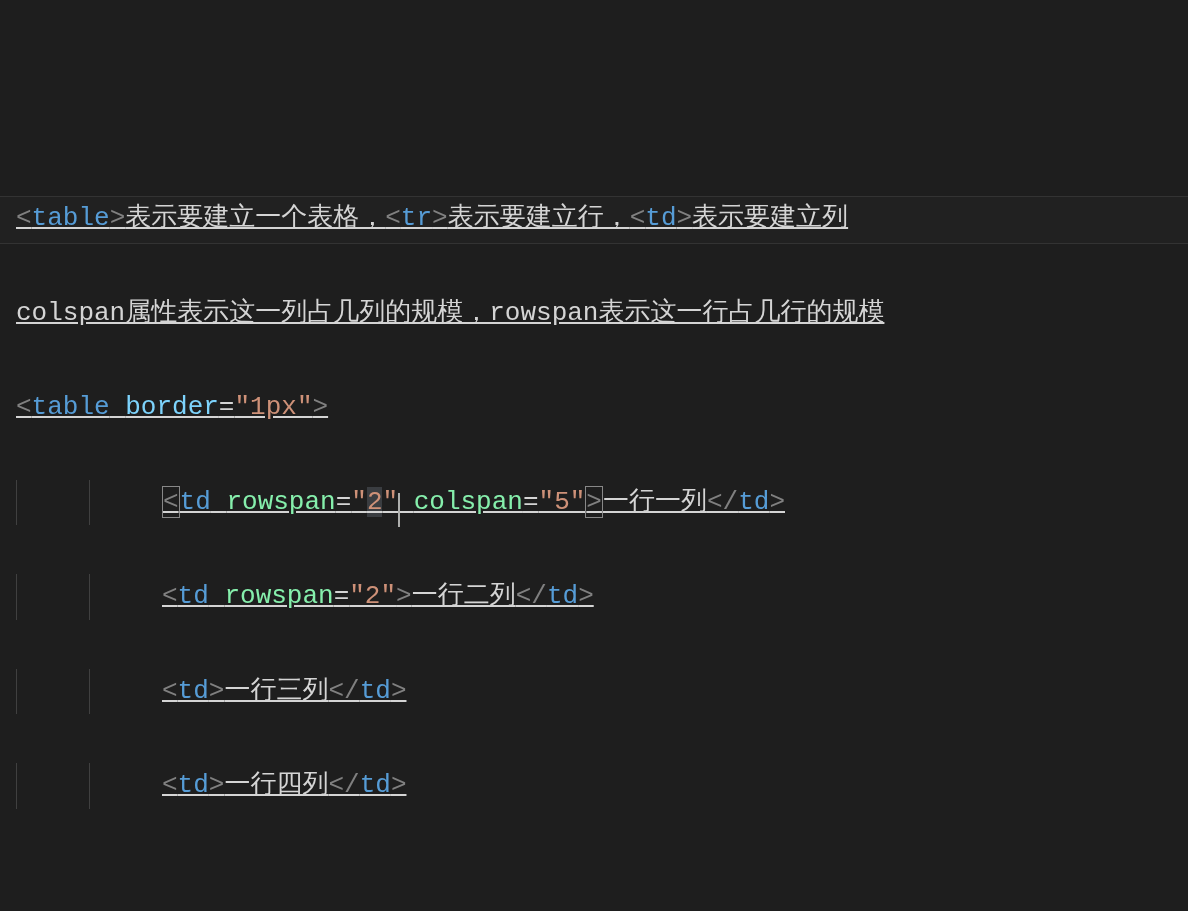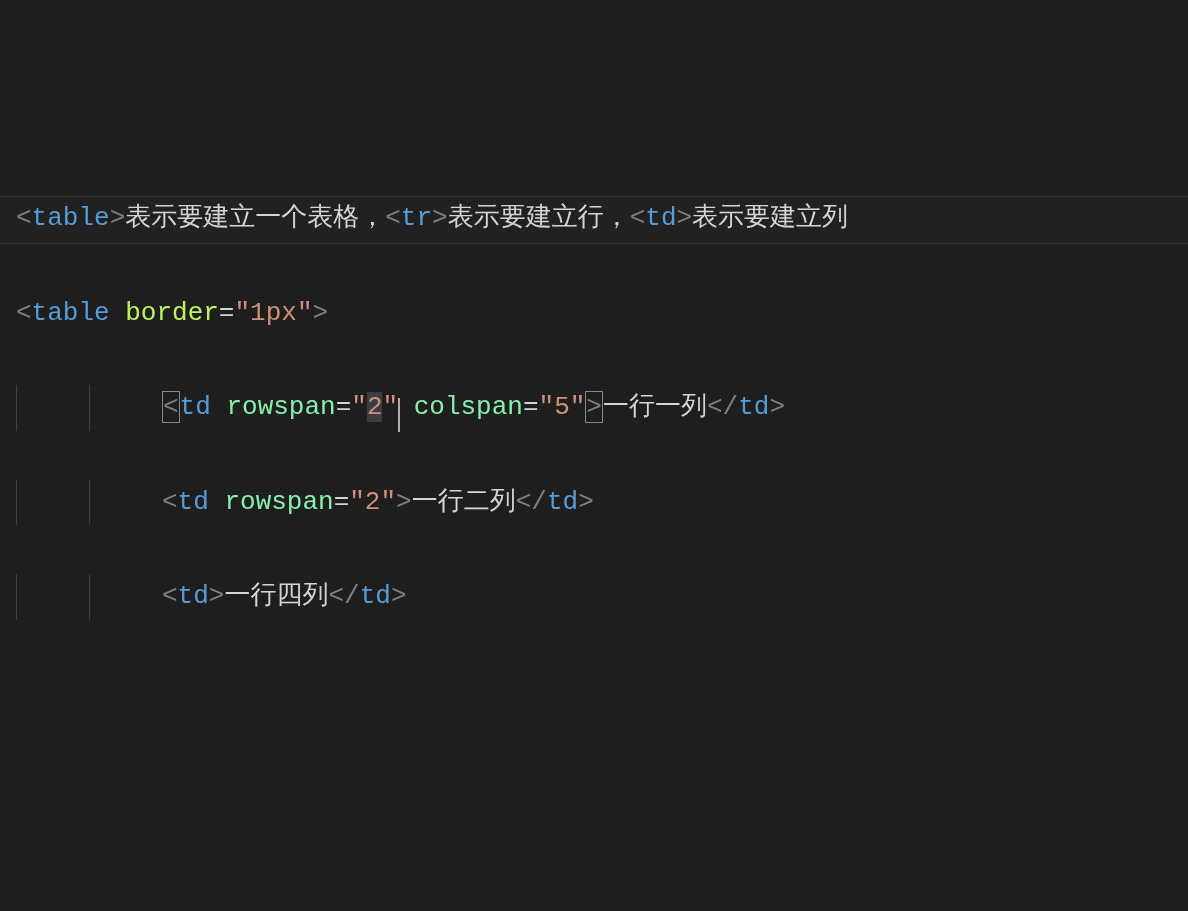--- a/index.html
+++ b/index.html
@@ -12,28 +12,28 @@
     width: 1188px;
     height: 911px;
     overflow: hidden;
   }
   .editor {
     padding: 14px 16px 20px 16px;
     line-height: 1.75;
     white-space: pre;
     position: relative;
   }
-  .line { display: block; height: 49px; }
+  .line { display: block; height: 49px; text-decoration: underline; }
   .angle { color: #808080; }
   .tag { color: #569cd6; }
   .attr { color: #86efac; }
   .val { color: #ce9178; }
   .txt { color: #d4d4d4; }
   .eq { color: #d4d4d4; }
-  .attr-red { color: #bef264; }
+  .attr-red { color: #7dd3fc; }
 
   .hl-line {
     position: absolute;
     left: 0;
     right: 0;
     height: 45.5px;
     background: rgba(255,255,255,0.015);
     border-top: 1px solid #333;
     border-bottom: 1px solid #333;
     z-index: 0;
@@ -66,23 +66,25 @@
     top: 6px;
   }
 </style>
 </head>
 <body>
 
 <div class="editor">
   <div class="hl-line" style="top:196px;"></div>
   <div class="code">
 <span class="line"><span class="angle">&lt;</span><span class="tag">table</span><span class="angle">&gt;</span><span class="txt">表示要建立一个表格，</span><span class="angle">&lt;</span><span class="tag">tr</span><span class="angle">&gt;</span><span class="txt">表示要建立行，</span><span class="angle">&lt;</span><span class="tag">td</span><span class="angle">&gt;</span><span class="txt">表示要建立列</span></span>
+<span class="line"><span class="txt">colspan属性表示这一列占几列的规模，rowspan表示这一行占几行的规模</span></span>
 <span class="line"><span class="angle">&lt;</span><span class="tag">table</span> <span class="attr-red">border</span><span class="eq">=</span><span class="val">"1px"</span><span class="angle">&gt;</span></span>
 <span class="line" style="position:relative;"><span class="guide"></span><span class="pad w1"></span><span class="guide"></span><span class="pad w2"></span><span class="bracket-box"><span class="angle">&lt;</span></span><span class="tag">td</span> <span class="attr">rowspan</span><span class="eq">=</span><span class="val">"<span class="sel-bg">2</span>"</span><span style="position:relative;"><span class="cursor-line" style="left:0;"></span></span> <span class="attr">colspan</span><span class="eq">=</span><span class="val">"5"</span><span class="bracket-box"><span class="angle">&gt;</span></span><span class="txt">一行一列</span><span class="angle">&lt;/</span><span class="tag">td</span><span class="angle">&gt;</span></span>
 <span class="line"><span class="guide"></span><span class="pad w1"></span><span class="guide"></span><span class="pad w2"></span><span class="angle">&lt;</span><span class="tag">td</span> <span class="attr">rowspan</span><span class="eq">=</span><span class="val">"2"</span><span class="angle">&gt;</span><span class="txt">一行二列</span><span class="angle">&lt;/</span><span class="tag">td</span><span class="angle">&gt;</span></span>
+<span class="line"><span class="guide"></span><span class="pad w1"></span><span class="guide"></span><span class="pad w2"></span><span class="angle">&lt;</span><span class="tag">td</span><span class="angle">&gt;</span><span class="txt">一行三列</span><span class="angle">&lt;/</span><span class="tag">td</span><span class="angle">&gt;</span></span>
 <span class="line"><span class="guide"></span><span class="pad w1"></span><span class="guide"></span><span class="pad w2"></span><span class="angle">&lt;</span><span class="tag">td</span><span class="angle">&gt;</span><span class="txt">一行四列</span><span class="angle">&lt;/</span><span class="tag">td</span><span class="angle">&gt;</span></span>
 
 
 
 
 
 
 
 
 

